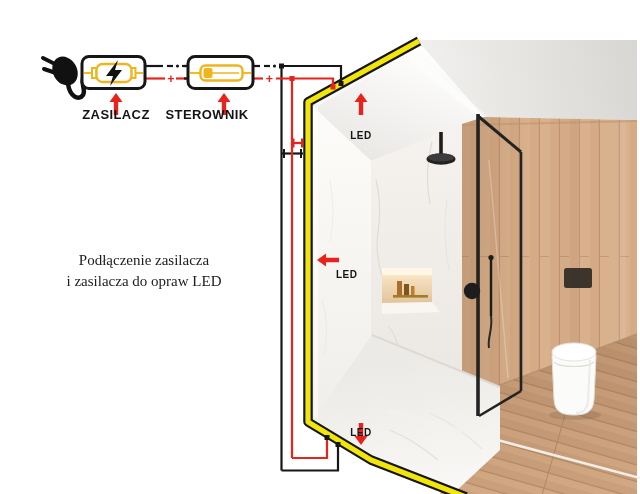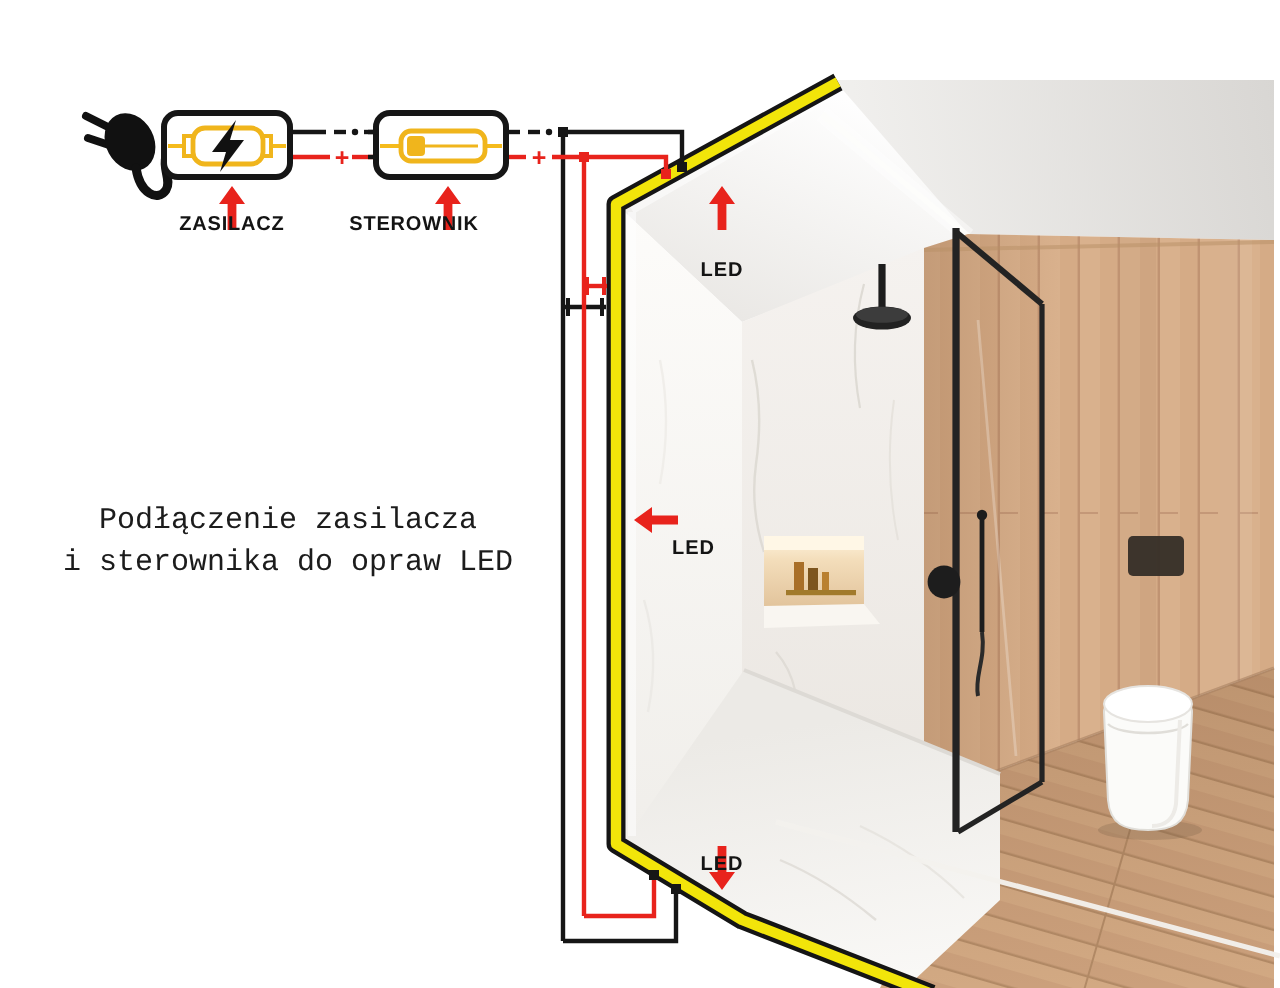--- a/index.html
+++ b/index.html
@@ -1,24 +1,24 @@
 <!DOCTYPE html>
 <html><head>
 <meta charset="utf-8">
 <style>
   html,body{margin:0;padding:0;background:#ffffff;}
   .stage{position:relative;width:640px;height:494px;background:#ffffff;overflow:hidden;
          font-family:"Liberation Sans",sans-serif;}
   .stage svg{position:absolute;left:0;top:0;}
   .lbl{position:absolute;font-weight:bold;color:#141414;}
-  .lbl-sm{font-size:10px;letter-spacing:.4px;text-align:center;width:90px;}
+  .lbl-sm{font-size:13px;letter-spacing:.4px;text-align:center;width:90px;}
   .lbl-led{font-size:10px;letter-spacing:.5px;margin-top:16px;}
   .lbl-led.centered{width:60px;text-align:center;}
   .caption{position:absolute;left:24px;top:250px;width:240px;text-align:center;
-           font-family:Liberation Mono, monospace;
+           font-family:Liberation Serif, serif;
            font-size:15px;line-height:21px;color:#1c1c1c;}
 </style>
 </head>
 <body>
 
 <div class="stage">
 
 <svg width="640" height="494" viewBox="0 0 640 494">
   <defs>
     <linearGradient id="ceilGrad" x1="415" y1="80" x2="640" y2="40" gradientUnits="userSpaceOnUse">
@@ -263,16 +263,16 @@
 <div class="lbl lbl-sm" style="left:162px;top:107px;">STEROWNIK</div>
 
 <div class="lbl lbl-led centered" style="left:331px;top:114px;">LED</div>
 
 <div class="lbl lbl-led" style="left:336px;top:253px;">LED</div>
 
 <div class="lbl lbl-led centered" style="left:331px;top:411px;">LED</div>
 
 <div class="caption">
   <div>Podłączenie zasilacza</div>
-  <div>i sterownika do opraw LED</div>
+  <div>i zasilacza do opraw LED</div>
 </div>
 
 </div>
 
 </body></html>

